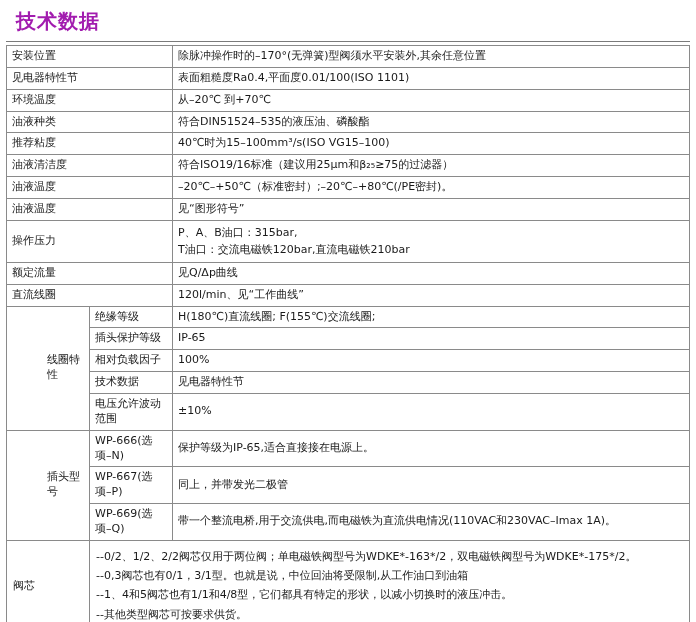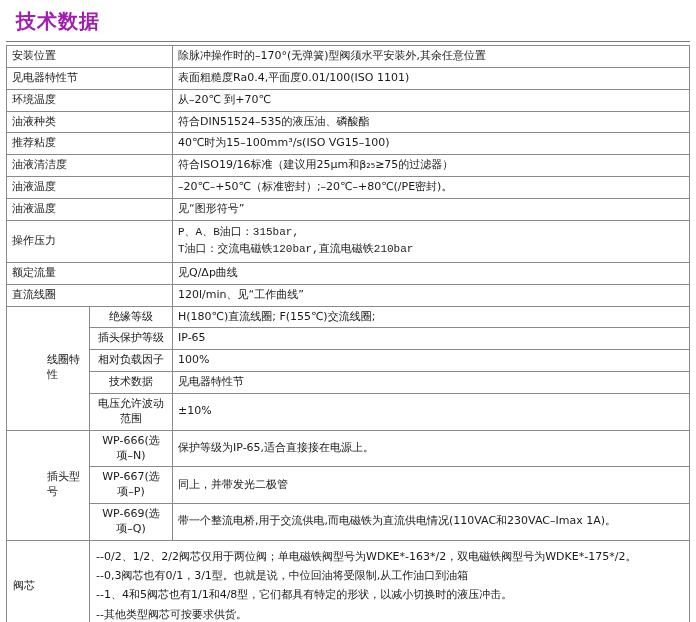--- a/index.html
+++ b/index.html
@@ -22,21 +22,21 @@
   table{border-collapse:collapse;width:100%;table-layout:fixed;}
   td{
     border:1px solid #8a8a8a;
     padding:3px 5px;
     vertical-align:middle;
     font-size:11px;
     line-height:1.35;
   }
   .lbl{width:155px;margin-top:17px;}
   .lbl2{width:80px;padding-left:40px;}
-  .sub{width:160px;text-align:center;}
+  .sub{width:160px;}
 
   .spec-table{margin-top:1px;}
 
   
   .core td{padding:6px 6px;line-height:1.75;}
 </style>
 </head>
 <body>
 
 <div class="page">
@@ -74,21 +74,21 @@
       <tr>
         <td class="lbl" colspan="2">油液温度</td>
         <td colspan="2">–20℃–+50℃（标准密封）;–20℃–+80℃(/PE密封)。</td>
       </tr>
       <tr>
         <td class="lbl" colspan="2">油液温度</td>
         <td colspan="2">见“图形符号”</td>
       </tr>
       <tr>
         <td class="lbl" colspan="2">操作压力</td>
-        <td colspan="2" style="white-space:pre-line;line-height:1.6;font-family:Liberation Mono, monospace;">P、A、B油口：315bar,
+        <td colspan="2" style="white-space:pre-line;line-height:1.6;">P、A、B油口：315bar,
 T油口：交流电磁铁120bar,直流电磁铁210bar</td>
       </tr>
       <tr>
         <td class="lbl" colspan="2">额定流量</td>
         <td colspan="2">见Q/Δp曲线</td>
       </tr>
       <tr>
         <td class="lbl" colspan="2">直流线圈</td>
         <td colspan="2">120l/min、见“工作曲线”</td>
       </tr>

